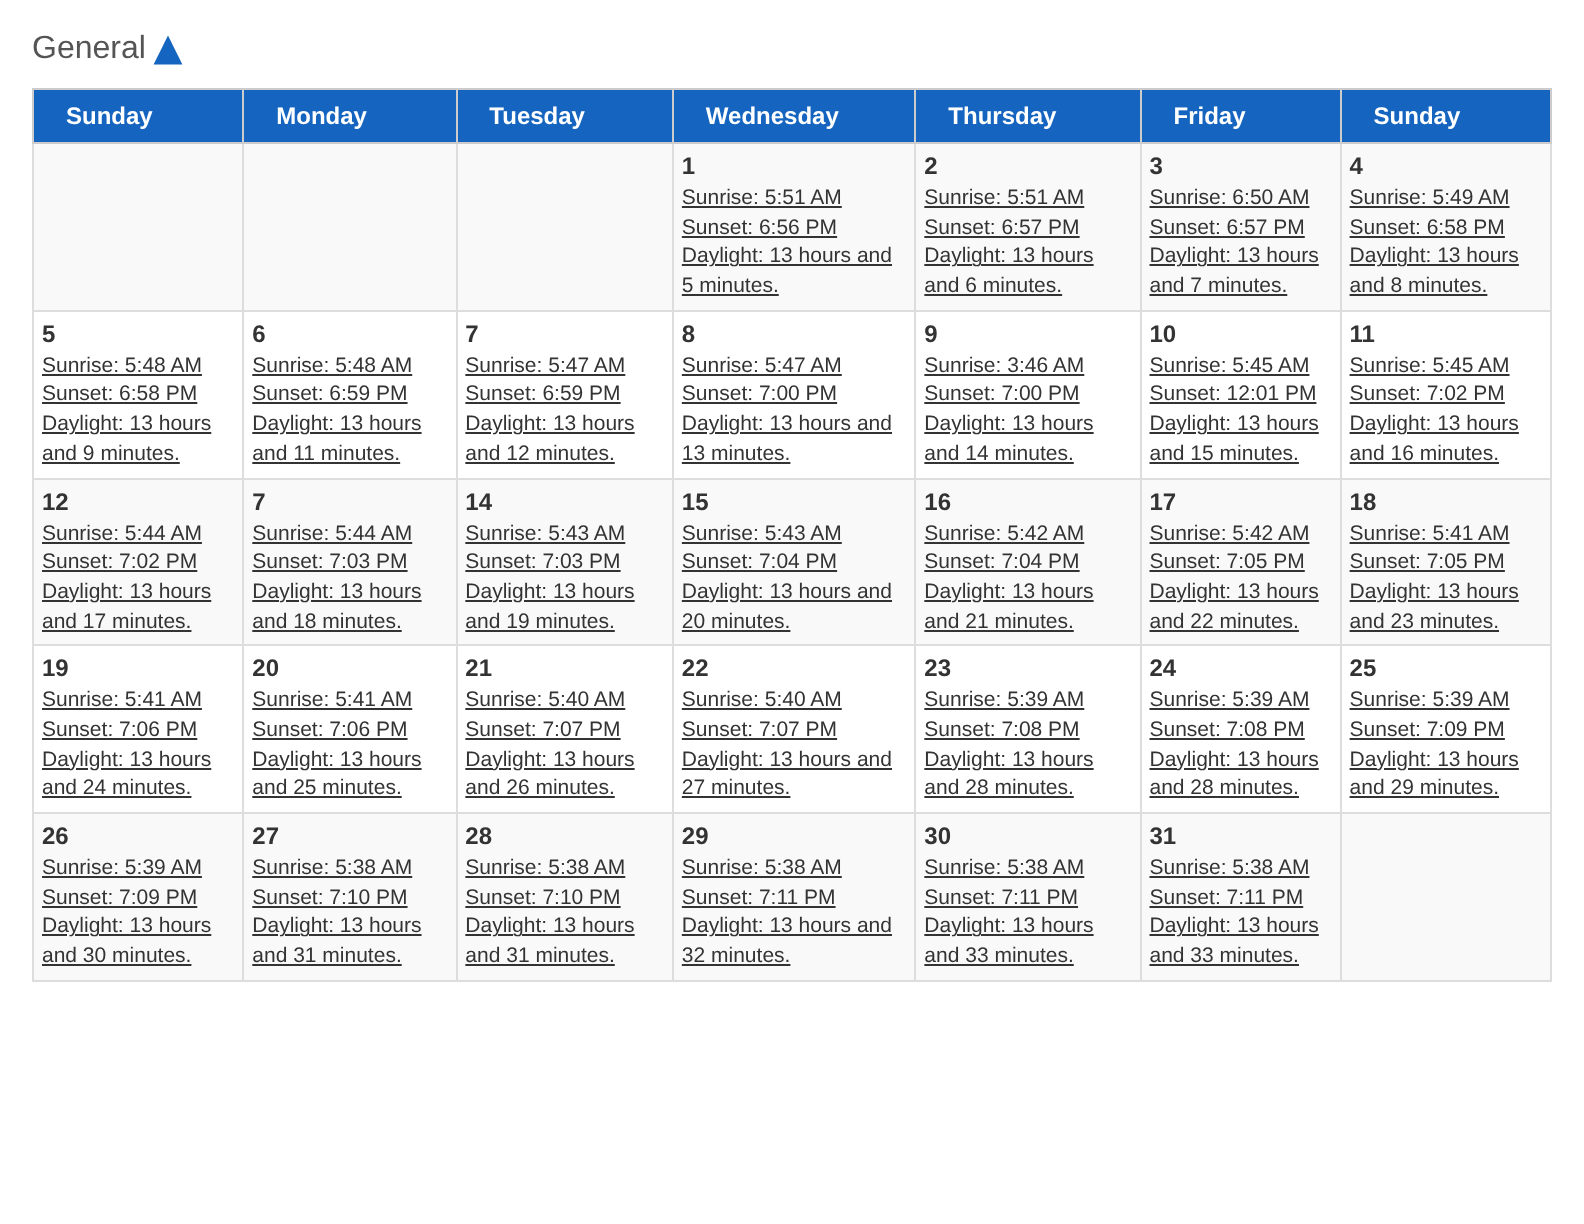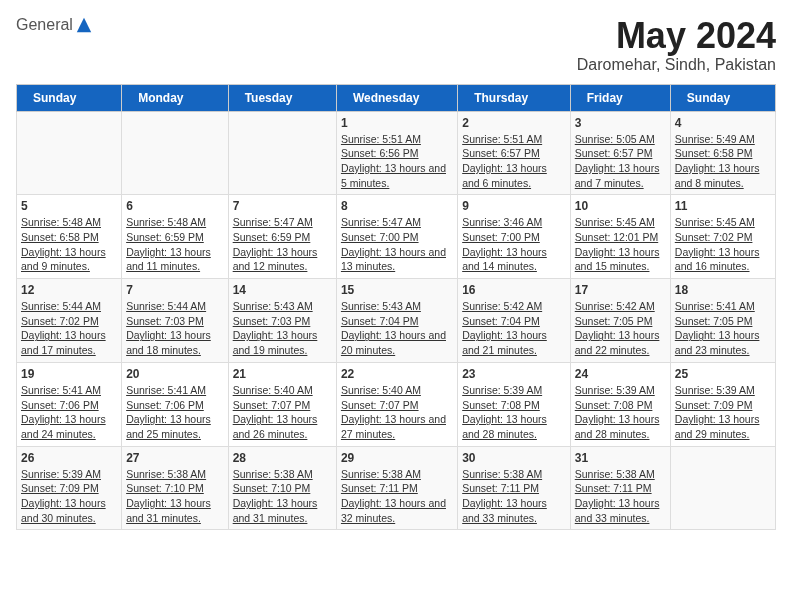--- a/index.html
+++ b/index.html
@@ -94,24 +94,20 @@
   <div class="header">
     <div class="logo">
       <div>
         <div style="display:flex;align-items:center;">
           <span class="logo-general">General</span>
           <svg class="logo-icon" viewBox="0 0 20 20">
             <polygon points="2,18 10,2 18,18" fill="#1565c0"></polygon>
           </svg>
         </div>
       </div>
-    </div>
-    <div class="title-block">
-      <h1>May 2024</h1>
-      <h2>Daromehar, Sindh, Pakistan</h2>
     </div>
   </div>
 
   <table>
     <thead>
       <tr>
         <th>Sunday</th>
         <th>Monday</th>
         <th>Tuesday</th>
         <th>Wednesday</th>
@@ -128,21 +124,21 @@
           <td>
             <span class="day-num">1</span>
             <div class="cell-content"><span>Sunrise: 5:51 AM</span><br><span>Sunset: 6:56 PM</span><br><span>Daylight: 13 hours and 5 minutes.</span></div>
           </td>
           <td>
             <span class="day-num">2</span>
             <div class="cell-content"><span>Sunrise: 5:51 AM</span><br><span>Sunset: 6:57 PM</span><br><span>Daylight: 13 hours and 6 minutes.</span></div>
           </td>
           <td>
             <span class="day-num">3</span>
-            <div class="cell-content"><span>Sunrise: 5:05 AM</span><br><span>Sunset: 6:57 PM</span><br><span>Daylight: 13 hours and 7 minutes.</span></div>
+            <div class="cell-content"><span>Sunrise: 6:50 AM</span><br><span>Sunset: 6:57 PM</span><br><span>Daylight: 13 hours and 7 minutes.</span></div>
           </td>
           <td>
             <span class="day-num">4</span>
             <div class="cell-content"><span>Sunrise: 5:49 AM</span><br><span>Sunset: 6:58 PM</span><br><span>Daylight: 13 hours and 8 minutes.</span></div>
           </td>
         </tr>
         <tr>
           <td>
             <span class="day-num">5</span>
             <div class="cell-content"><span>Sunrise: 5:48 AM</span><br><span>Sunset: 6:58 PM</span><br><span>Daylight: 13 hours and 9 minutes.</span></div>

